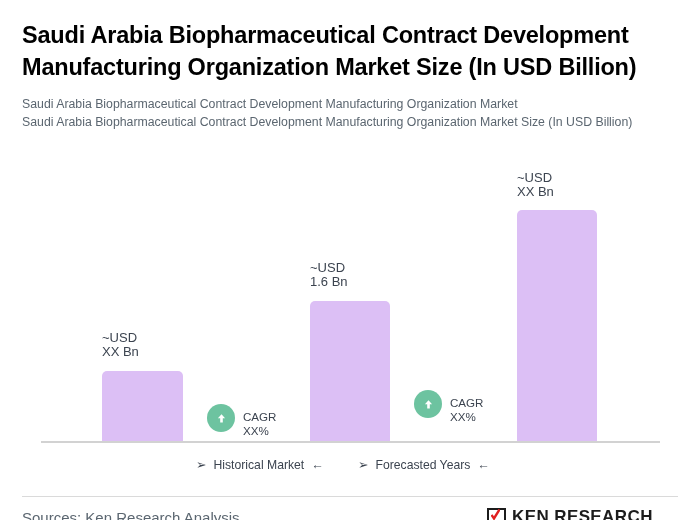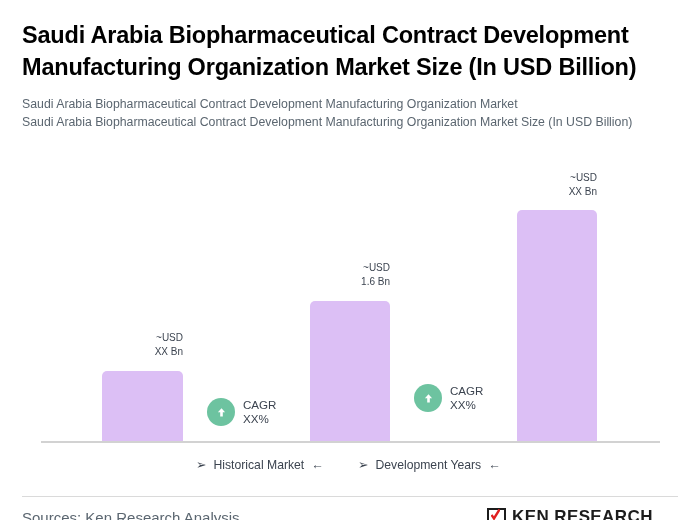--- a/index.html
+++ b/index.html
@@ -59,24 +59,24 @@
   }
 
   .bar {
     position: absolute;
     background: #dcbff5;
     border-radius: 5px 5px 0 0;
   }
 
   .bar-label {
     position: absolute;
-    font-size: 10px;
+    font-size: 13px;
     line-height: 14px;
     color: #3c4450;
-    text-align: right;
+    text-align: left;
     white-space: pre-line;
   }
 
   
   .cagr {
     position: absolute;
     display: flex;
     align-items: center;
     gap: 8px;
   }
@@ -89,20 +89,21 @@
     align-items: center;
     justify-content: center;
     flex: 0 0 auto;
   }
   .cagr-circle svg { display: block; }
   .cagr-text {
     font-size: 11.6px;
     line-height: 14px;
     color: #3c4450;
     white-space: pre-line;
+    margin-top: 12px;
   }
 
   
   .period {
     position: absolute;
     top: 458px;
     font-size: 12.2px;
     color: #3c4450;
     display: flex;
     align-items: center;
@@ -209,21 +210,21 @@
 
   <div id="baseline"></div>
 
   <div class="period" style="left:196px;">
     <span class="arrow">➢</span>
     <span>Historical Market</span>
     <span class="arrow">←</span>
   </div>
   <div class="period" style="left:358px;">
     <span class="arrow">➢</span>
-    <span>Development Years</span>
+    <span>Forecasted Years</span>
     <span class="arrow">←</span>
   </div>
 </div>
 
 <div id="footer-divider"></div>
 <div id="source-note">Sources: Ken Research Analysis</div>
 <div id="brand-logo">
   <span id="brand-mark">
     <svg class="tick" viewBox="0 0 9 12" aria-hidden="true">
       <path d="M0.5 6 L3 9.5 L8.5 0.5" stroke="#e02020" stroke-width="2.4" fill="none"></path>

